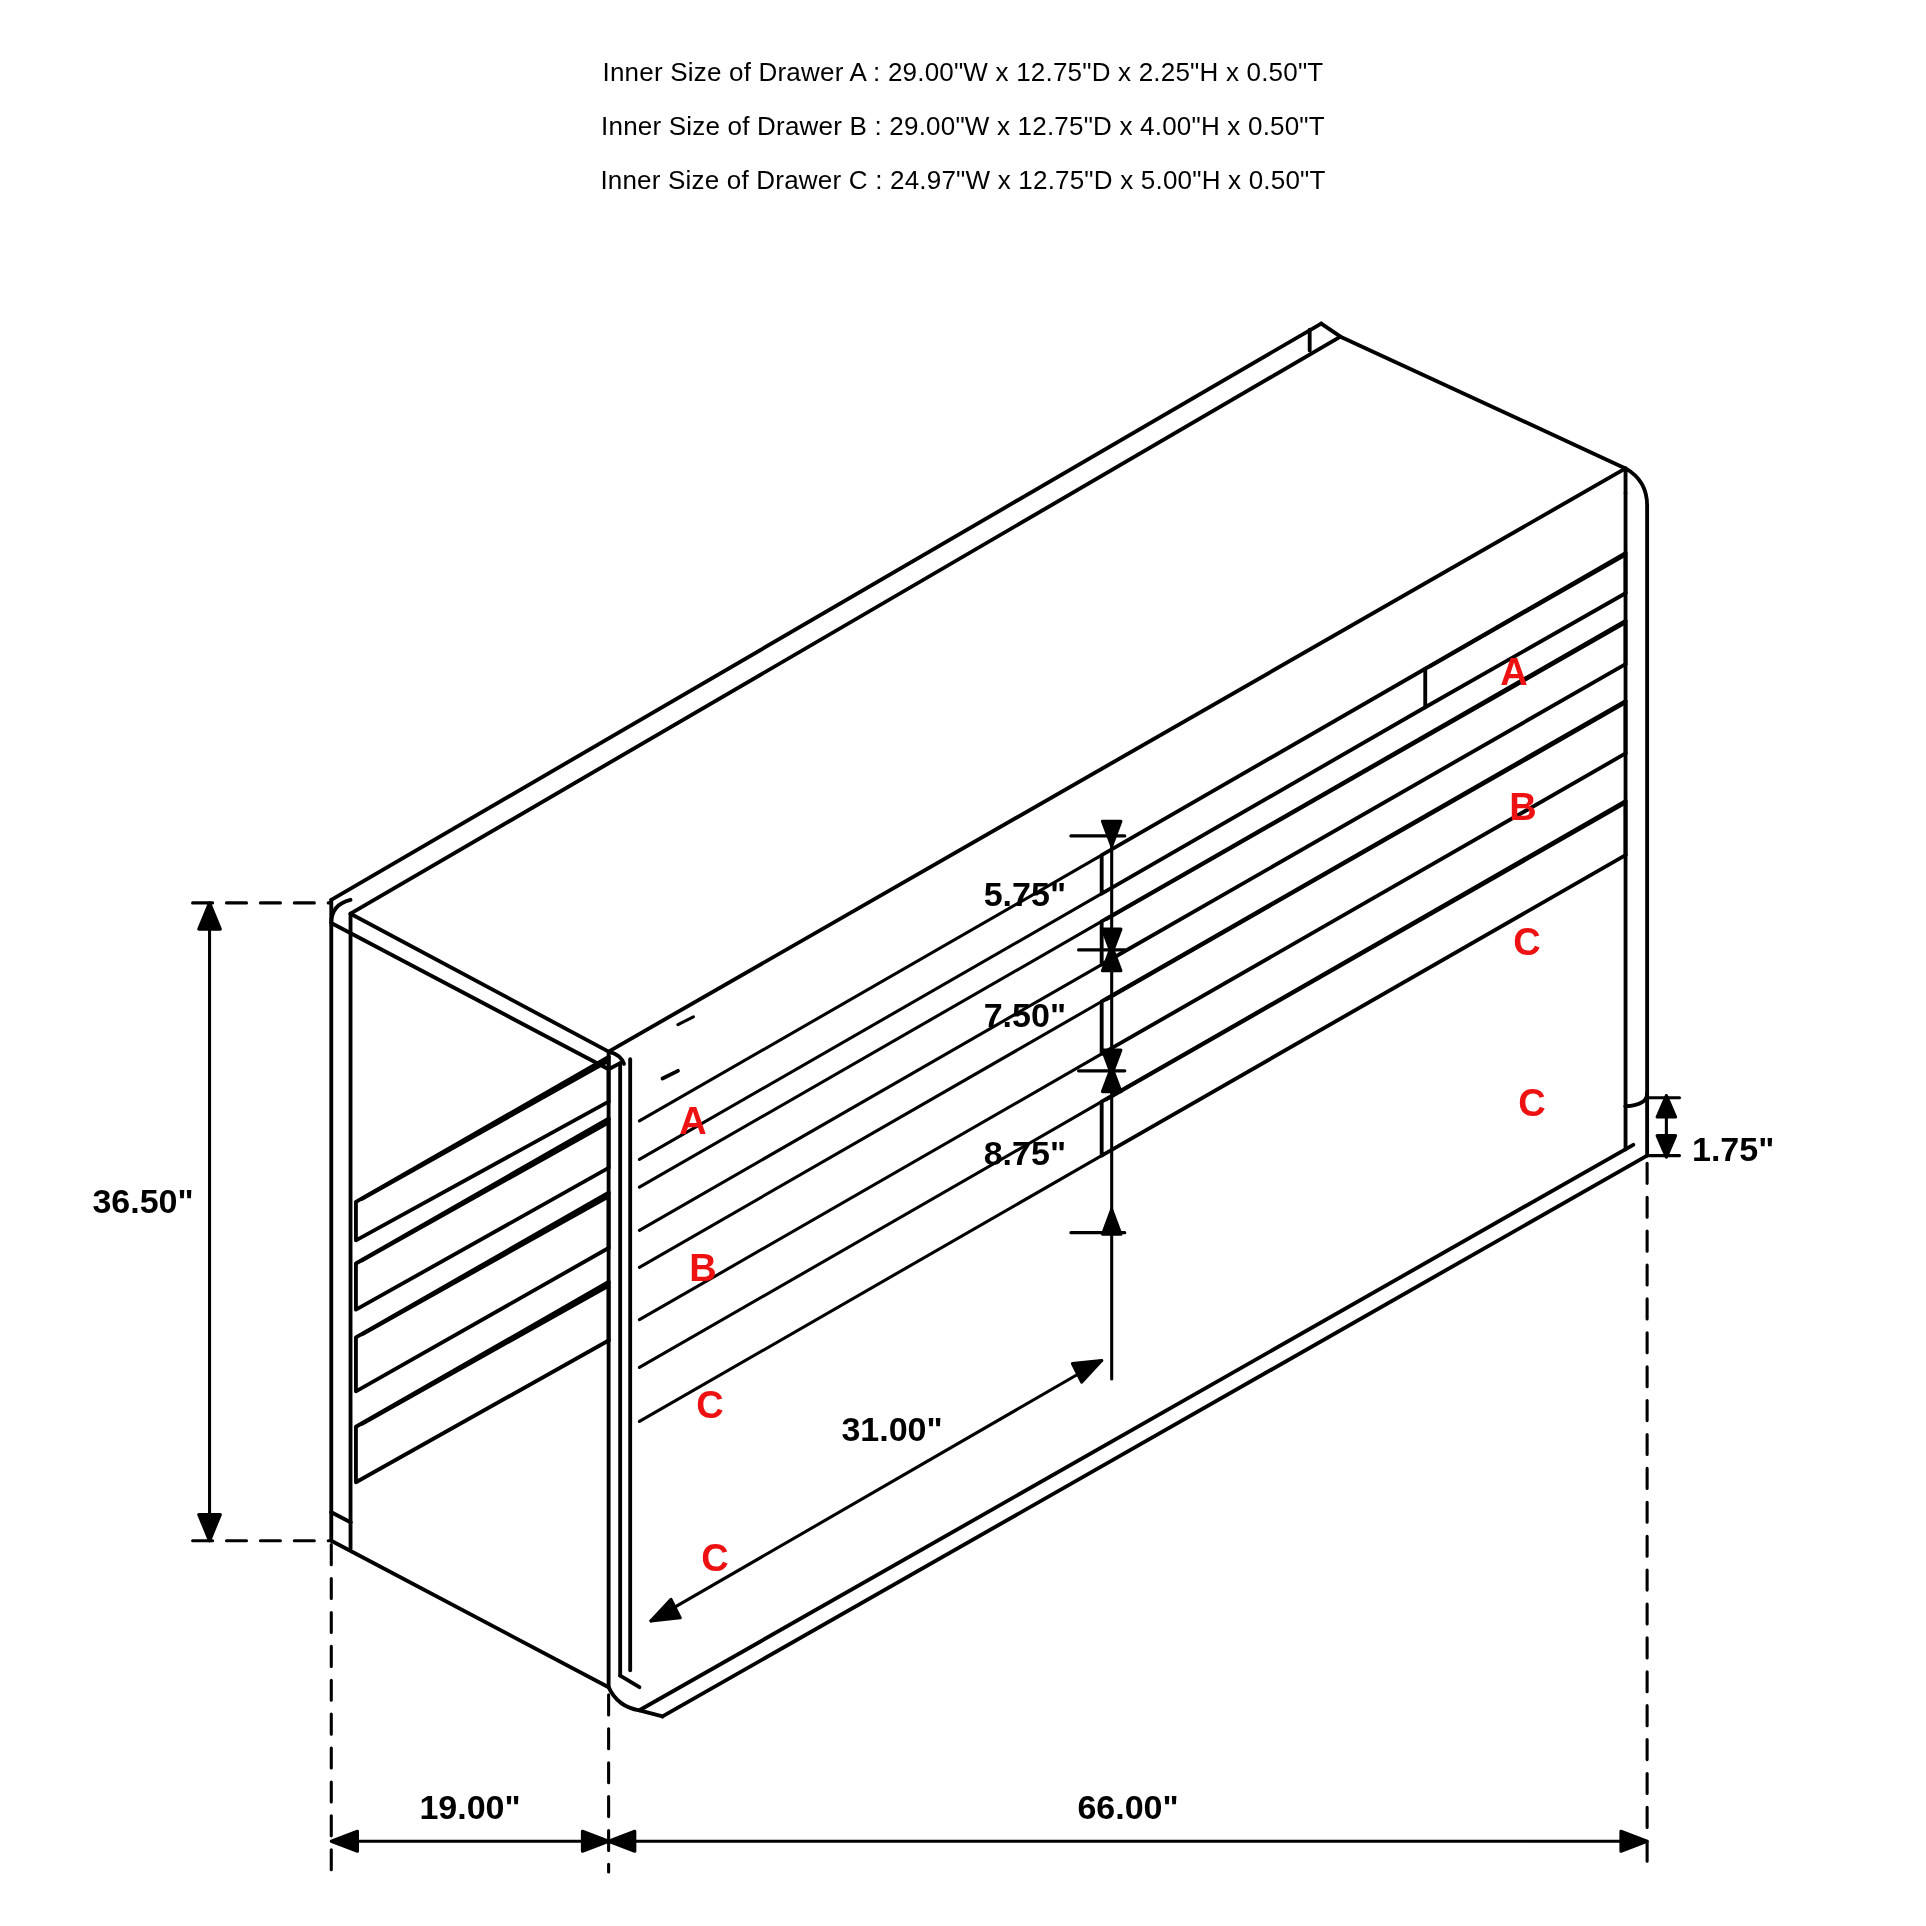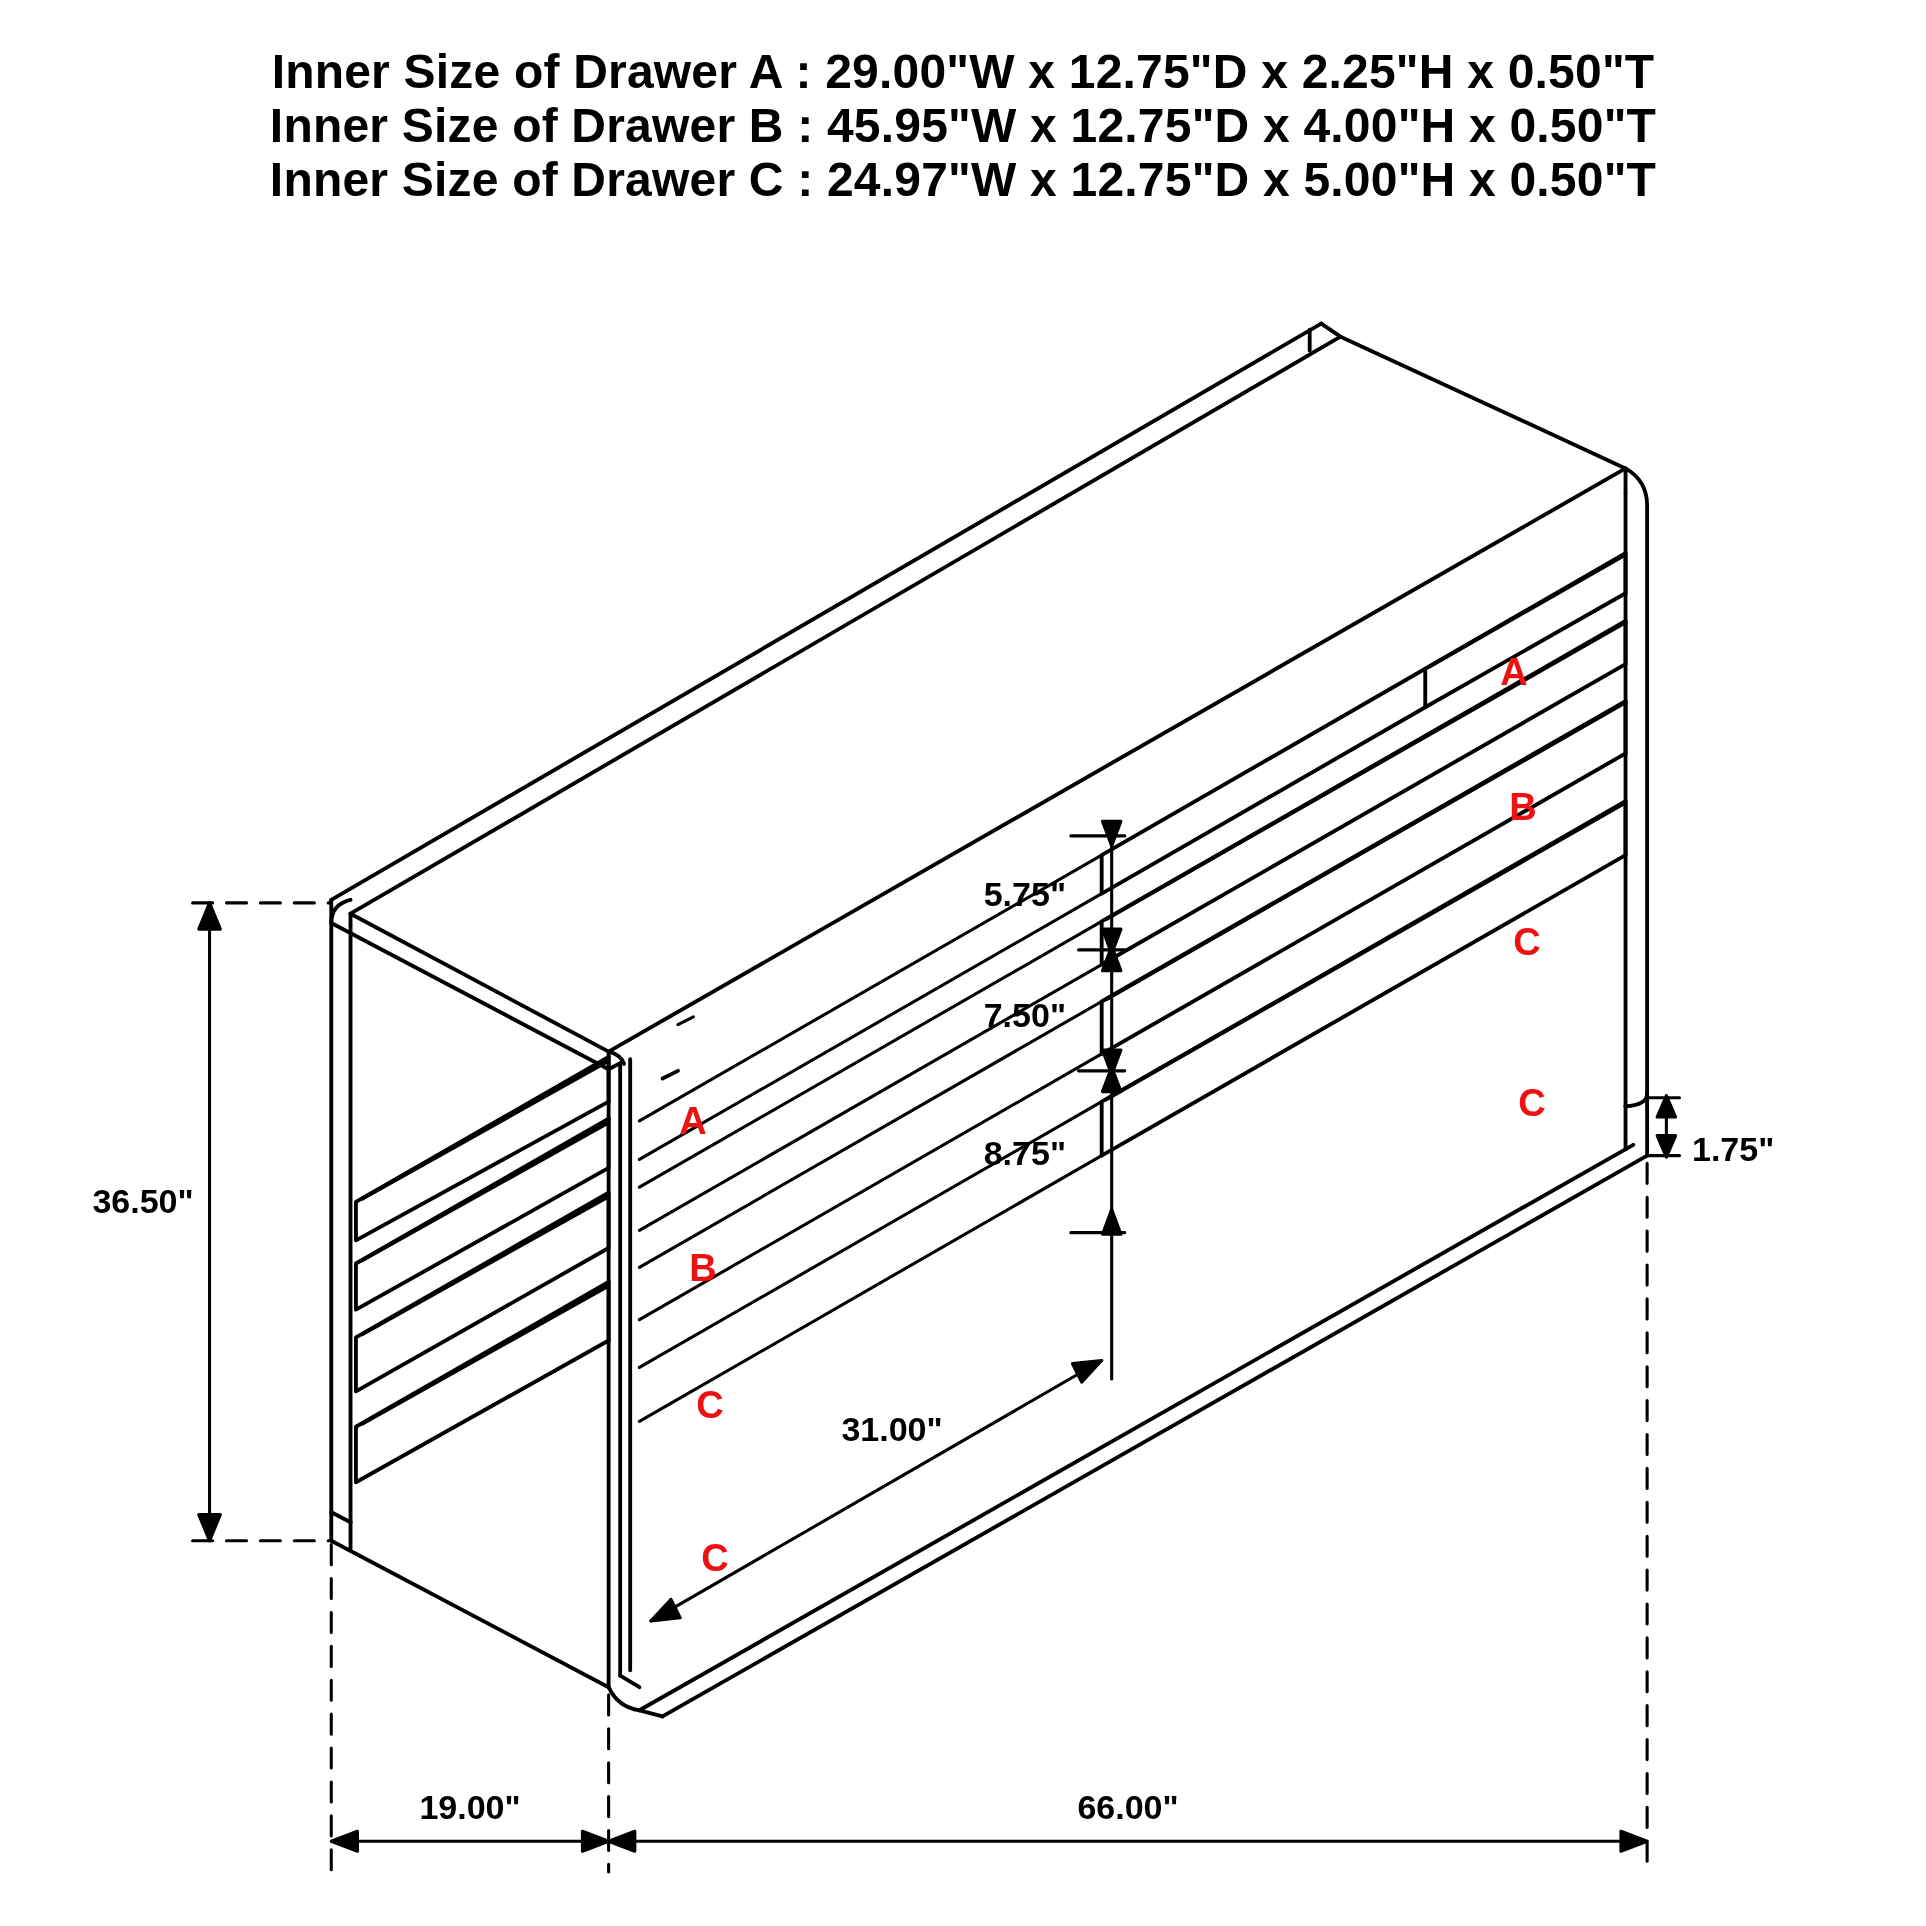--- a/index.html
+++ b/index.html
@@ -20,22 +20,22 @@
     height: 1926px;
   }
   .header-block {
     position: absolute;
     left: 0;
     top: 45px;
     width: 1926px;
     text-align: center;
   }
   .header-line {
-    font-size: 48px;
-    font-weight: bold;
+    font-size: 26px;
+    font-weight: normal;
     color: #000000;
     line-height: 54px;
     letter-spacing: 0.2px;
     white-space: pre;
   }
   svg#drawing {
     position: absolute;
     left: 0;
     top: 0;
     width: 1926px;
@@ -58,21 +58,21 @@
     font-size: 34px;
   }
 </style>
 </head>
 <body>
 
 <div id="stage">
 
   <div class="header-block">
     <div class="header-line">Inner Size of Drawer A : 29.00"W x 12.75"D x 2.25"H x 0.50"T</div>
-    <div class="header-line">Inner Size of Drawer B : 45.95"W x 12.75"D x 4.00"H x 0.50"T</div>
+    <div class="header-line">Inner Size of Drawer B : 29.00"W x 12.75"D x 4.00"H x 0.50"T</div>
     <div class="header-line">Inner Size of Drawer C : 24.97"W x 12.75"D x 5.00"H x 0.50"T</div>
   </div>
 
   <svg id="drawing" viewBox="0 0 2500 2500">
     <g fill="none" stroke="#000000" stroke-width="5" stroke-linejoin="round" stroke-linecap="round">
 
       <g>
         <path d="M 1715 420 L 1740 437 L 2110 608 L 2110 640"></path>
         <path d="M 1715 420 L 430 1168"></path>
         <path d="M 1740 437 L 455 1186"></path>

